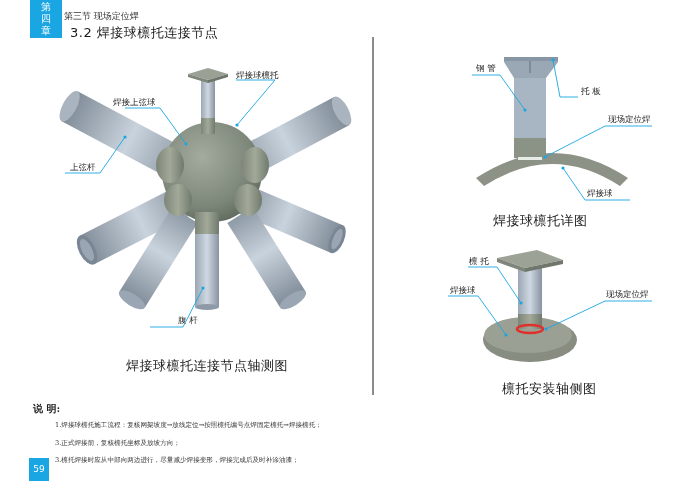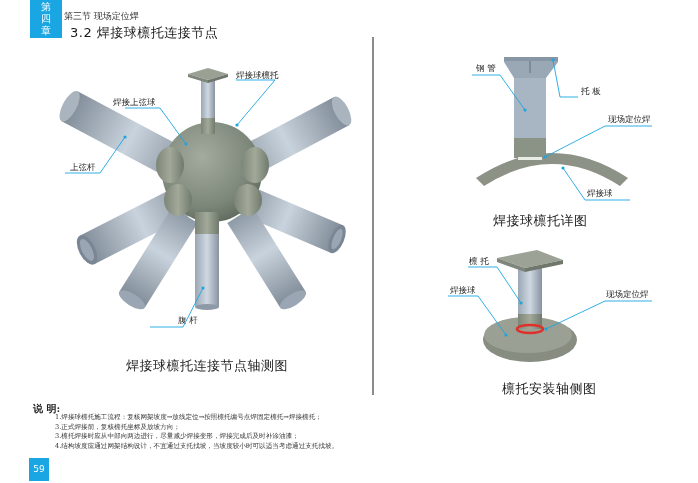--- a/index.html
+++ b/index.html
@@ -7,21 +7,21 @@
   .abs { position:absolute; }
   .chapter-badge { left:30px; top:0; width:32px; height:38px; background:#1aa6e3; color:#fff; font-family:"DejaVu Serif", serif; font-size:10px; line-height:12px; text-align:center; padding-top:1px; box-sizing:border-box; }
   .chapter-badge span { display:block; }
   .section-sub { left:64px; top:10px; font-family:"DejaVu Serif", serif; font-size:9px; color:#333; }
   .section-title { left:70px; top:24px; font-size:13px; font-weight:normal; color:#1b1b1b; letter-spacing:0.5px; }
   .divider { left:372px; top:37px; width:2px; height:358px; background:#8c8c8c; }
   .caption { font-size:13px; color:#1d1d1d; letter-spacing:0.5px;text-align:right; }
   .label { font-size:8.5px; color:#222; white-space:nowrap; }
   .notes-title { left:33px; top:402px; font-family:"DejaVu Serif", serif; font-size:10px; font-weight:bold; }
   .notes { left:55px; top:413px; font-family:"DejaVu Serif", serif; font-size:6.6px; line-height:9.6px; color:#333; }
-  .notes div { white-space:nowrap; }
+  .notes div { white-space:nowrap;margin-top:8px; }
   .page-badge { left:29px; top:458px; width:20px; height:23px; background:#1aa6e3; color:#fff; font-size:9px; text-align:center; line-height:23px; }
   svg { position:absolute; left:0; top:0; }
 </style>
 </head>
 <body>
 
 <div class="abs chapter-badge">
   <span>第</span>
   <span>四</span>
   <span>章</span>
@@ -184,16 +184,15 @@
 <div class="abs label" style="left:469px;top:256px;">檩 托</div>
 <div class="abs label" style="left:450px;top:285px;">焊接球</div>
 <div class="abs label" style="left:606px;top:289px;">现场定位焊</div>
 <div class="abs caption" style="left:493px;top:380px;margin-left:9px;">檩托安装轴侧图</div>
 
 <div class="abs notes-title">说 明:</div>
 <div class="abs notes">
   <div>1.焊接球檩托施工流程：复核网架坡度→放线定位→按照檩托编号点焊固定檩托→焊接檩托；</div>
   <div>3.正式焊接前，复核檩托坐标及放坡方向；</div>
   <div>3.檩托焊接时应从中部向两边进行，尽量减少焊接变形，焊接完成后及时补涂油漆；</div>
-  <div>4.结构坡度应通过网架结构设计，不宜通过支托找坡，当坡度较小时可以适当考虑通过支托找坡。</div>
 </div>
 
 <div class="abs page-badge">59</div>
 
 </body></html>

